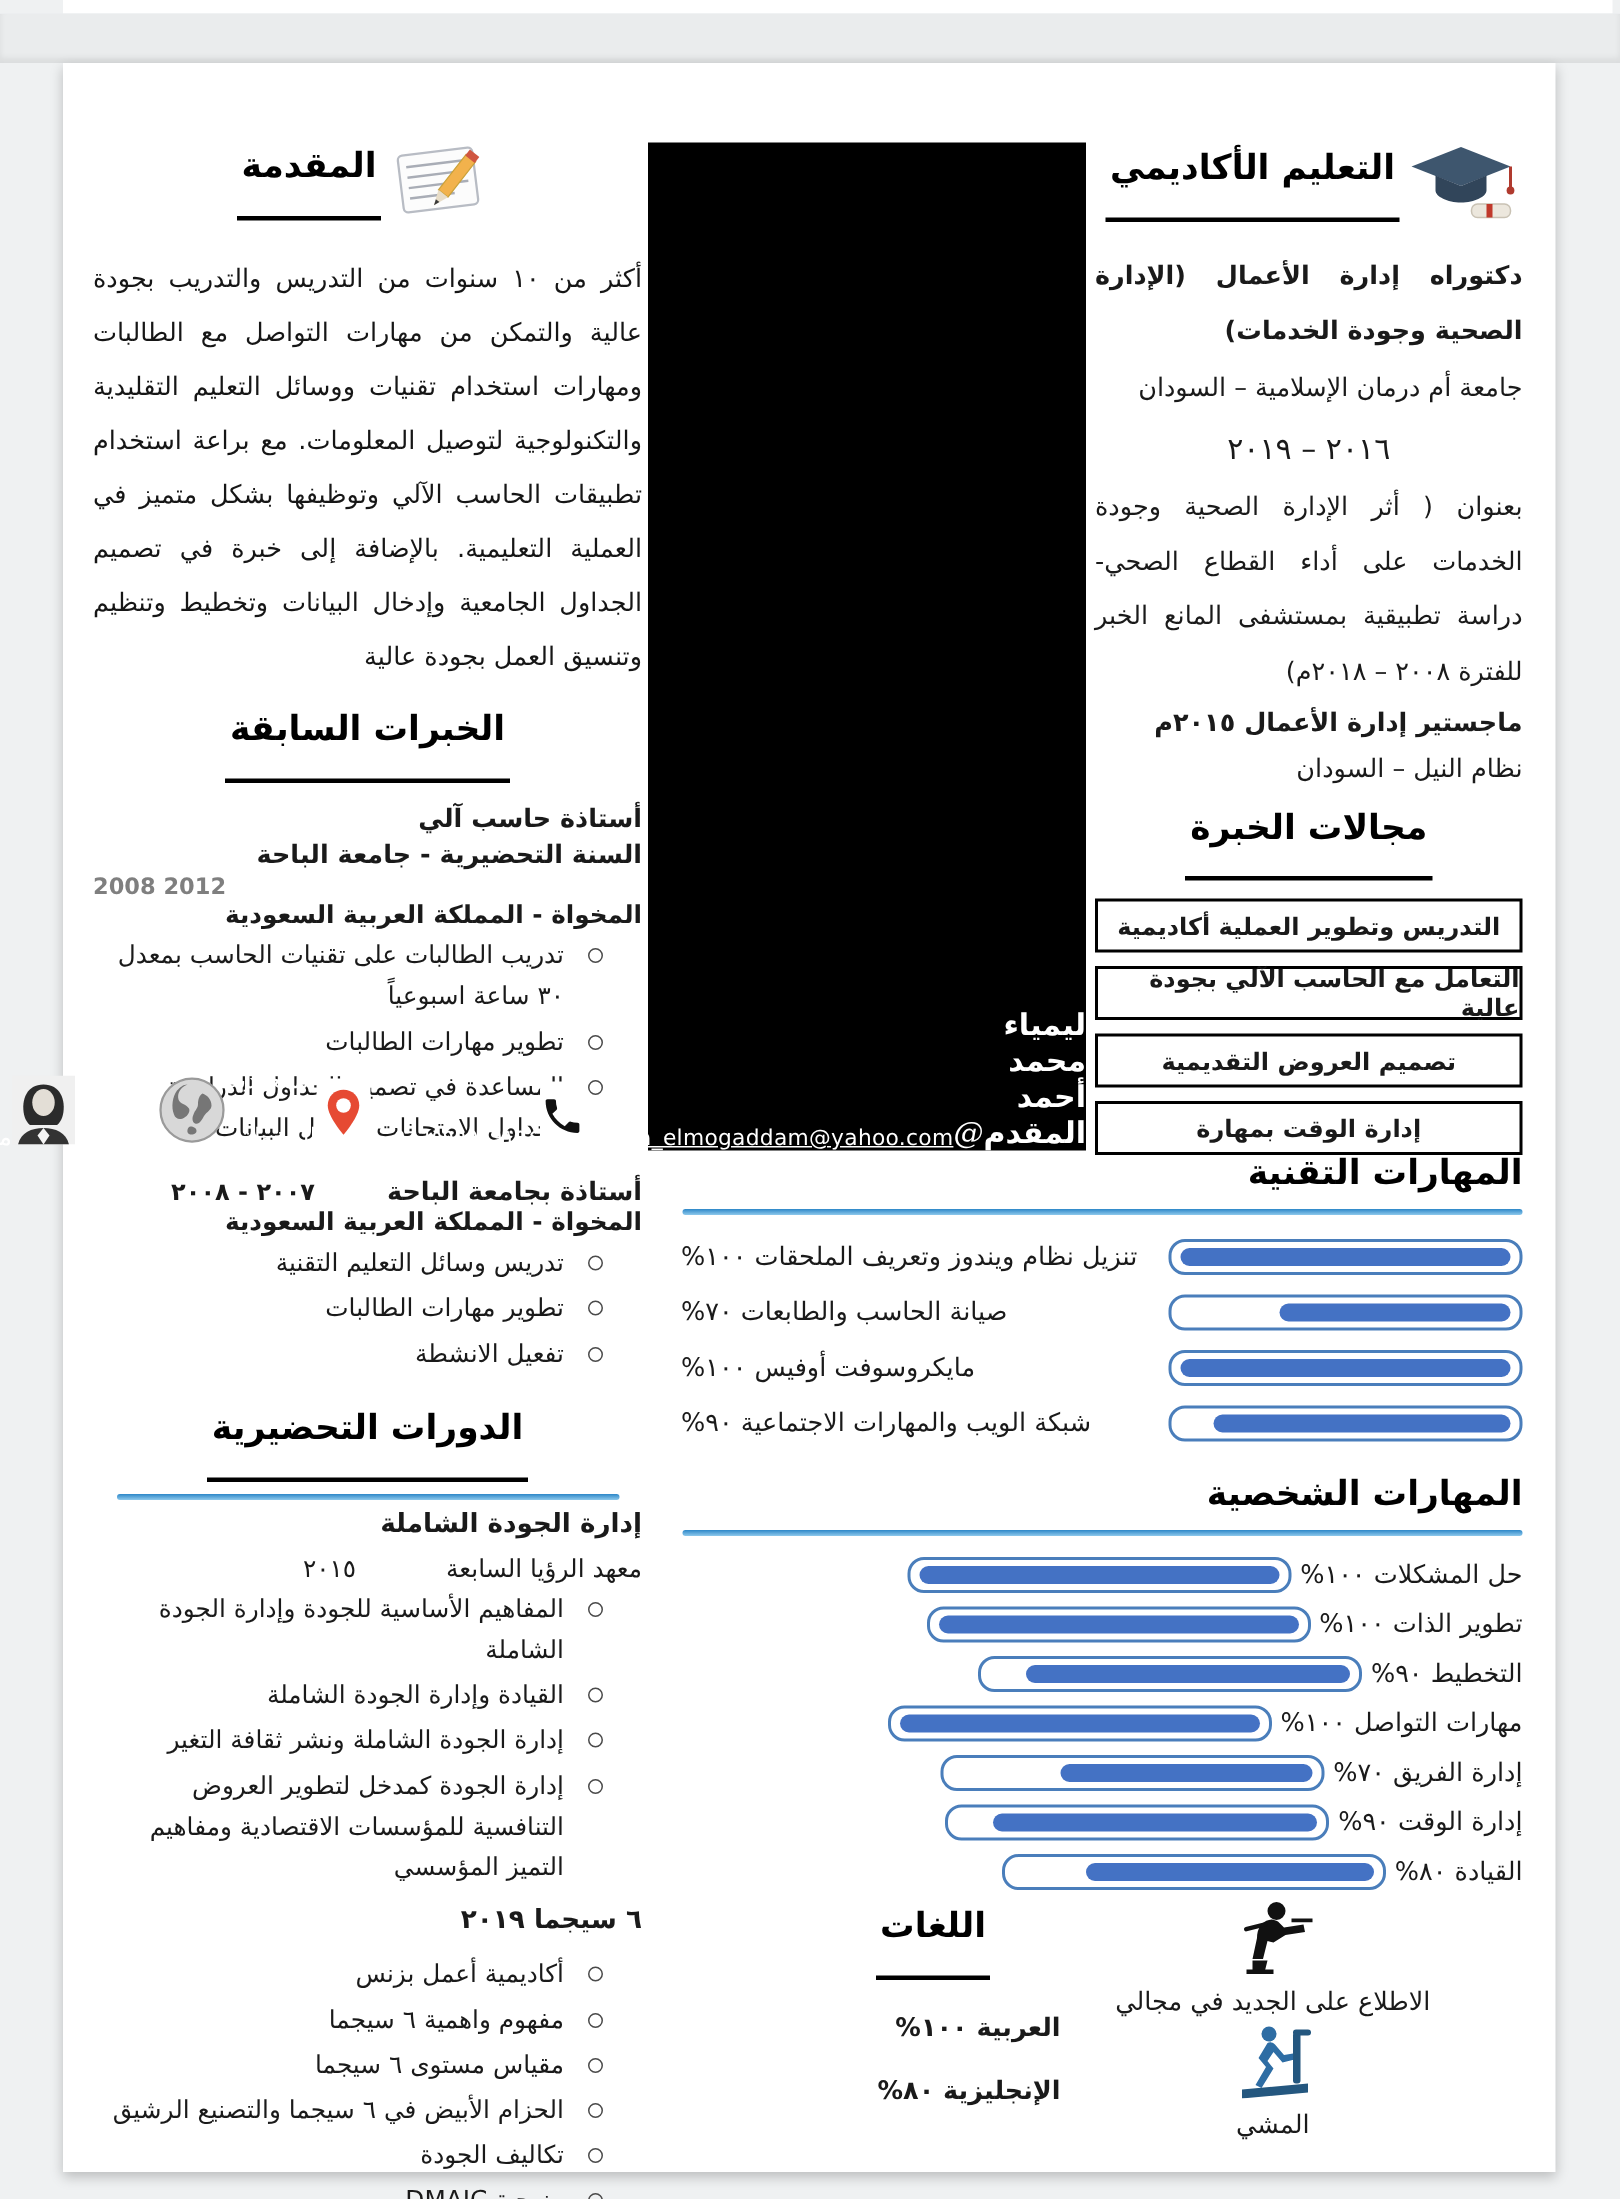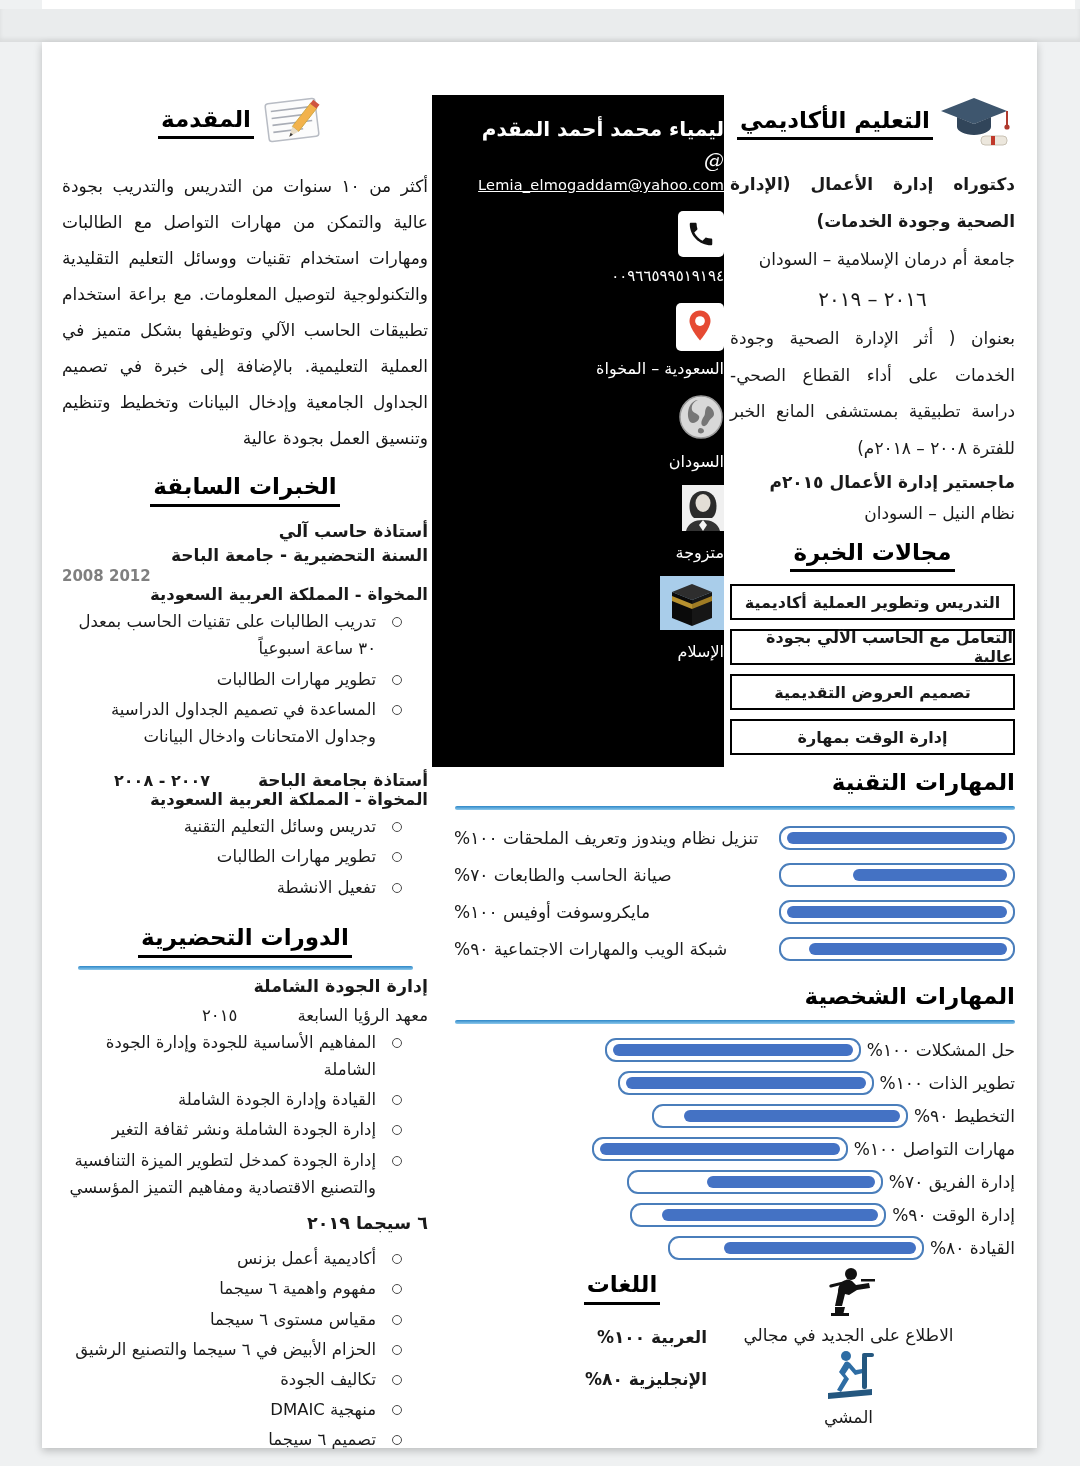--- a/index.html
+++ b/index.html
@@ -14,21 +14,21 @@
     direction:rtl; position:relative; overflow:hidden; color:#1a1a1a;
   }
   .top-band{position:absolute; top:9px; left:0; width:1080px; height:33px; background:#eaeced;
     box-shadow:inset 0 -3px 4px rgba(0,0,0,.07);}
   .top-strip{position:absolute; top:0; left:42px; width:1033px; height:9px; background:#fff;}
   .page{position:absolute; left:42px; top:42px; width:995px; height:1406px; background:#fff;
     box-shadow:0 3px 8px rgba(0,0,0,.22);}
 
   
   .h-band{font-size:23px; font-weight:800; color:#000; letter-spacing:.5px;
-    border-bottom:3px solid #000; padding:0 3px 2px; display:inline-block; line-height:1.3;text-align:right;}
+    border-bottom:3px solid #000; padding:0 3px 17px; display:inline-block; line-height:1.3;text-align:right;}
   .h-noline{font-size:23px; font-weight:800; color:#000; letter-spacing:.5px; line-height:1.3;}
   .blue-line{height:4px; background:linear-gradient(#2d87c8,#8ec9ec); border-radius:2px;}
 
   
   .col-left{position:absolute; left:20px; top:50px; width:366px;}
   .intro-head{display:flex; align-items:center; justify-content:center; gap:4px;}
   .intro-par{margin-top:16px; font-size:17px; line-height:2.12; text-align:justify; color:#161616;}
   .sec-center{text-align:center; margin-top:16px;}
   .job-title{font-weight:700; font-size:17px; margin-top:14px;}
   .job-org{font-weight:700; font-size:17px; margin-top:4px;}
@@ -40,21 +40,21 @@
     border:1.5px solid #4a4a4a; border-radius:50%;}
   .job2-head{display:flex; align-items:baseline; margin-top:20px;}
   .job2-head .dates{font-weight:700; font-size:16px; margin-right:48px;}
   .course-head{display:flex; align-items:baseline; margin-top:10px;}
   .course-head .year{font-size:16.5px; margin-right:60px;}
   .course-title{font-weight:700; font-size:17.5px; margin-top:12px;}
   .tdr-line{width:335px; margin:8px auto 4px;}
 
   
   .black-card{position:absolute; left:390px; top:53px; width:292px; height:672px; background:#000;
-    color:#fff; display:flex; flex-direction:column; align-items:flex-start; padding-top:22px;}
+    color:#fff; display:flex; align-items:flex-end; }
   .card-name{font-size:20px; font-weight:700; letter-spacing:.5px;}
   .card-at{font-family:"DejaVu Serif","Liberation Serif",serif; font-style:italic; font-size:20px; margin-top:8px;}
   .card-email{direction:ltr; font-size:14.5px; text-decoration:underline; color:#fff; margin-top:4px; letter-spacing:.2px;}
   .icon-box{background:#fff; border-radius:5px; display:flex; align-items:center; justify-content:center;}
   .card-label{font-size:16px; margin-top:8px;}
   .phone-num{font-size:15px; letter-spacing:2px; margin-top:10px;}
 
   
   .col-right{position:absolute; left:688px; top:50px; width:285px;}
   .edu-head{display:flex; align-items:center; justify-content:flex-start; gap:2px; padding-right:2px;}
@@ -159,21 +159,21 @@
     <div>
       <div class="course-title" style="margin-top:6px">إدارة الجودة الشاملة</div>
       <div class="course-head">
         <span style="font-size:16.5px">معهد الرؤيا السابعة</span>
         <span class="year">٢٠١٥</span>
       </div>
       <ul class="dots">
         <li>المفاهيم الأساسية للجودة وإدارة الجودة الشاملة</li>
         <li>القيادة وإدارة الجودة الشاملة</li>
         <li>إدارة الجودة الشاملة ونشر ثقافة التغير</li>
-        <li>إدارة الجودة كمدخل لتطوير الميزة التنافسية والتصنيع الاقتصادية ومفاهيم التميز المؤسسي</li>
+        <li>إدارة الجودة كمدخل لتطوير العروض التنافسية للمؤسسات الاقتصادية ومفاهيم التميز المؤسسي</li>
       </ul>
     </div>
 
     <div>
       <div class="course-title">٦ سيجما ٢٠١٩</div>
       <ul class="dots" style="margin-top:12px">
         <li>أكاديمية أعمل بزنس</li>
         <li>مفهوم واهمية ٦ سيجما</li>
         <li>مقياس مستوى ٦ سيجما</li>
         <li>الحزام الأبيض في ٦ سيجما والتصنيع الرشيق</li>

